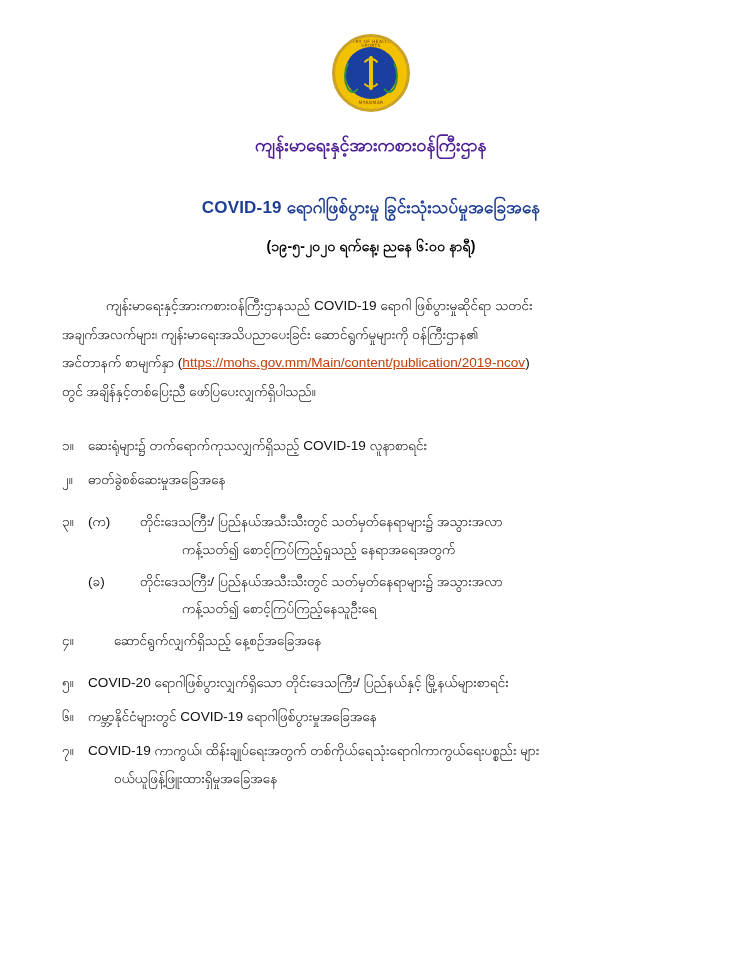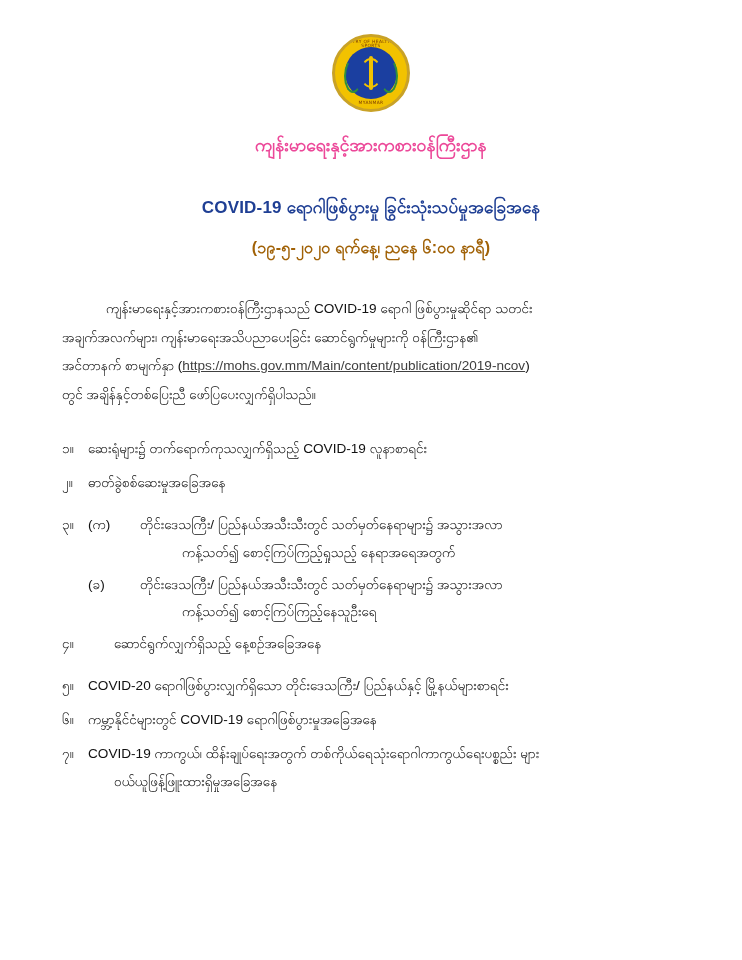--- a/index.html
+++ b/index.html
@@ -106,57 +106,57 @@
   }
   .emblem .wreath-l { left: 9px; border-right-color: transparent; }
   .emblem .wreath-r { right: 9px; border-left-color: transparent; }
 
   
   .ministry-title {
     margin-top: 22px;
     text-align: center;
     font-size: 17.5px;
     font-weight: bold;
-    color: #ec4899;
+    color: #4c1d95;
     letter-spacing: 0.2px;
   }
   .doc-title {
     margin-top: 36px;
     text-align: center;
     font-size: 17px;
     font-weight: bold;
     color: #1f3f94;
     letter-spacing: 0.2px;
   }
   .doc-subtitle {
     margin-top: 16px;
     text-align: center;
-    font-size: 16px;
+    font-size: 14px;
     font-weight: bold;
-    color: #a16207;
+    color: #000000;
     letter-spacing: 0.2px;
   }
 
   
   .body-block {
     margin: 34px 62px 0 62px;
     font-size: 13.6px;
     line-height: 2.1;
     color: #111;
     text-align: justify;
     text-justify: inter-word;
   }
   .body-block p {
     margin: 0;
   }
   .indent-first {
     text-indent: 44px;
   }
   .link {
-    color: #404040;
+    color: #c2410c;
     text-decoration: underline;
   }
 
   .list-block {
     margin: 26px 62px 0 62px;
     font-size: 13.6px;
     line-height: 2.05;
     color: #111;
   }
   .item {

